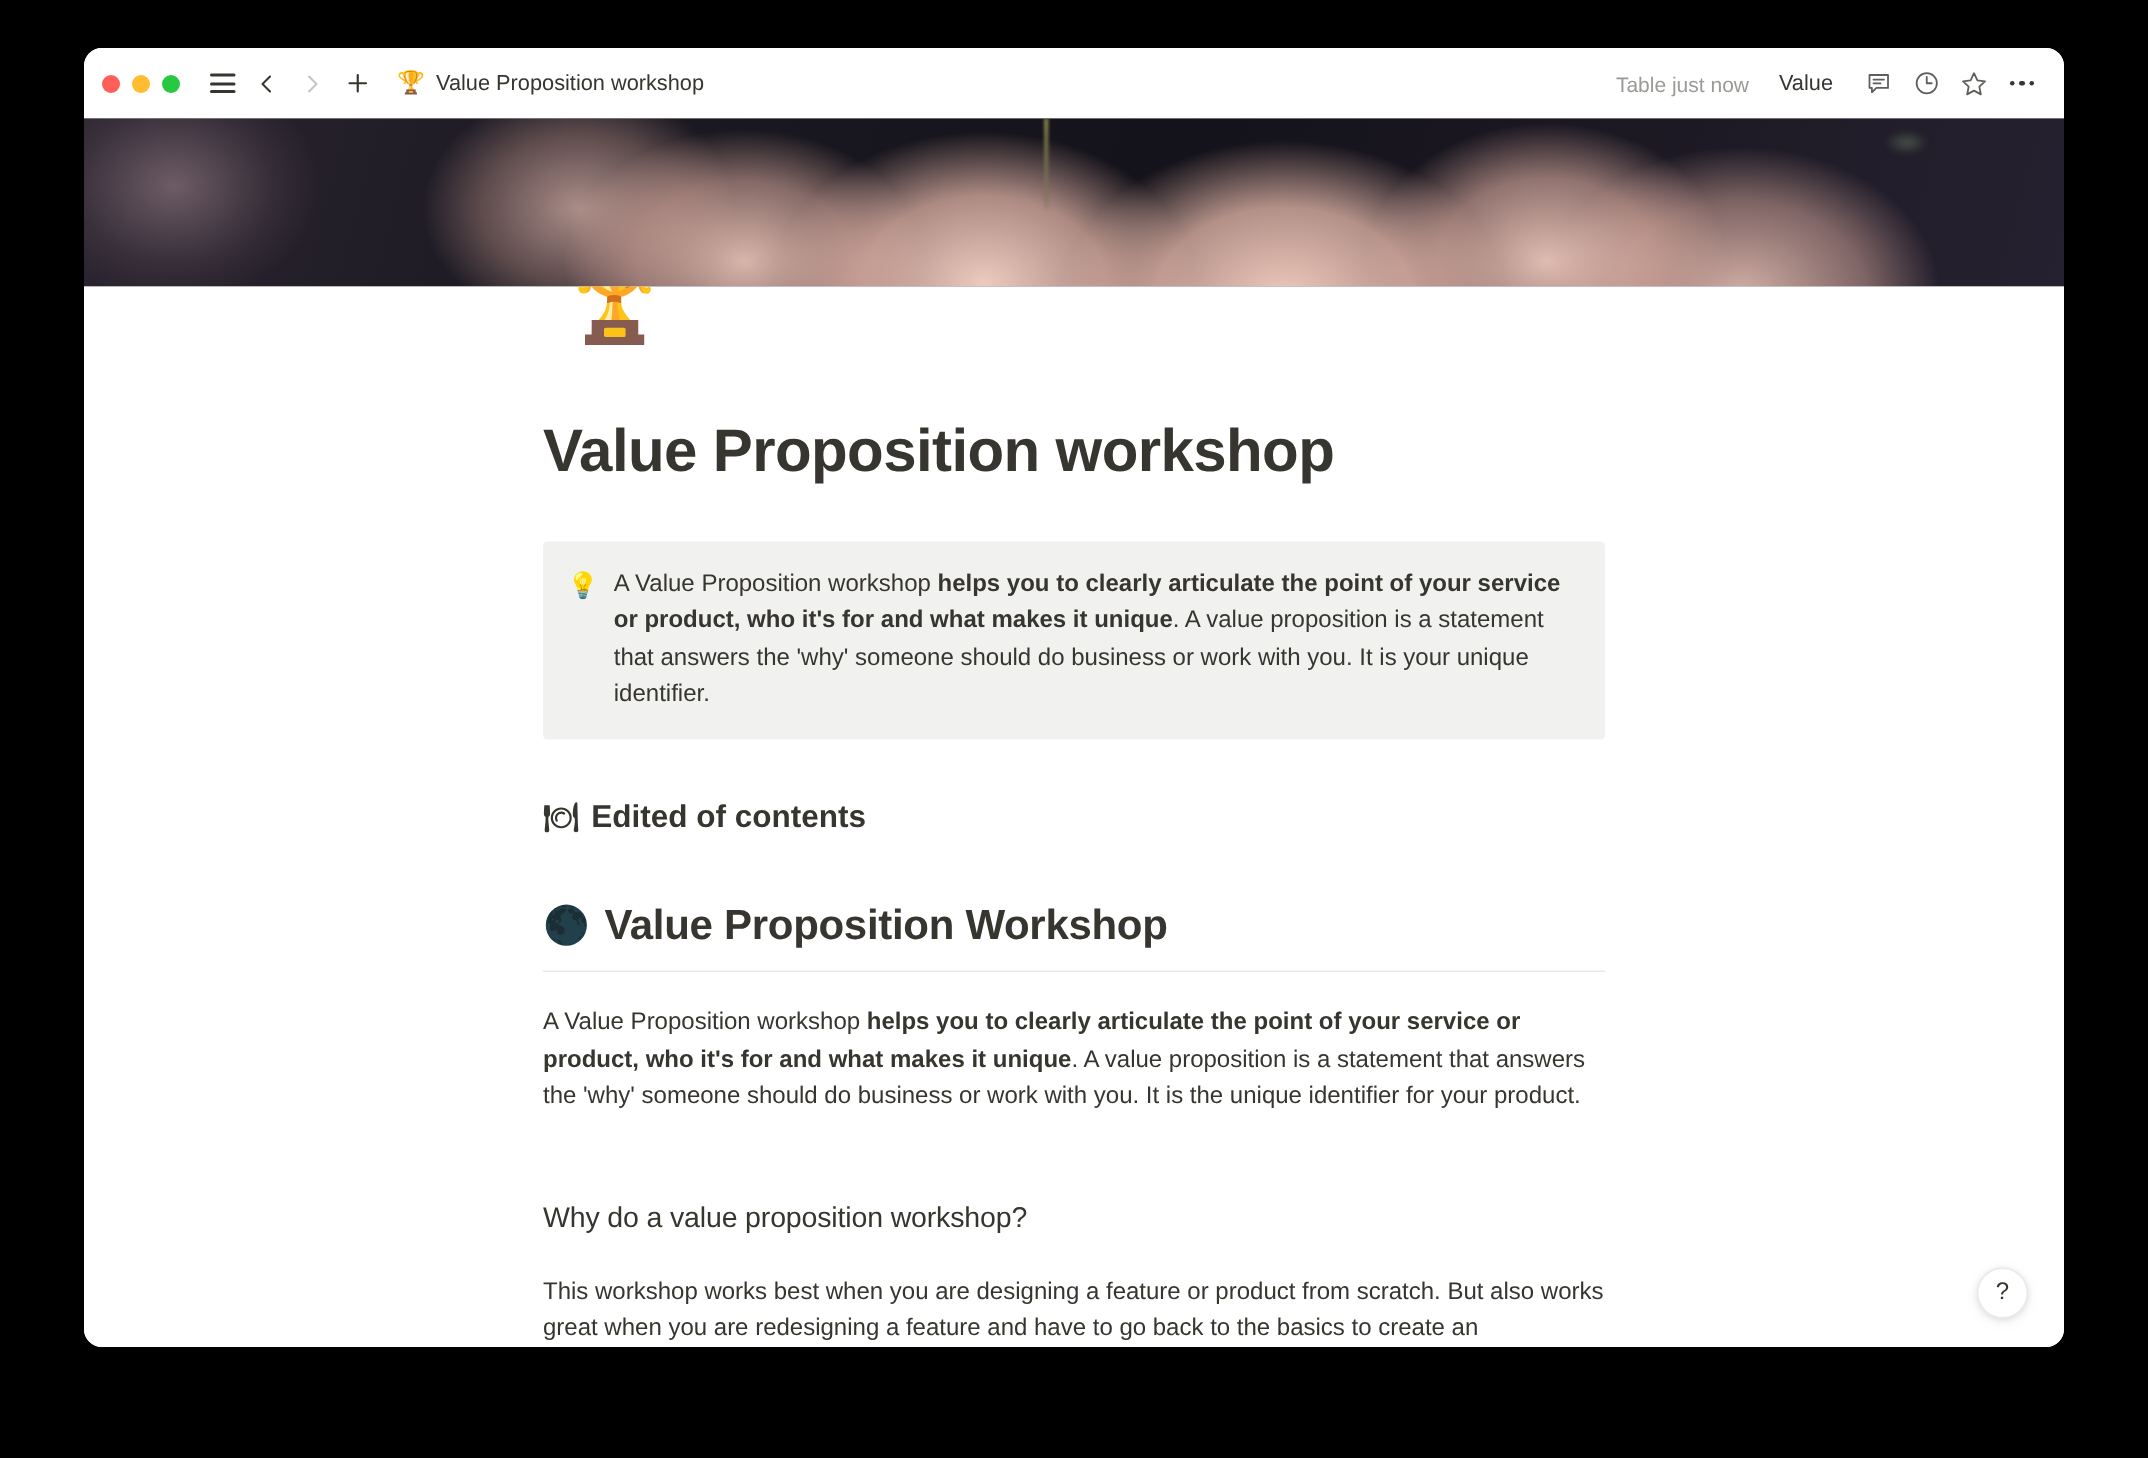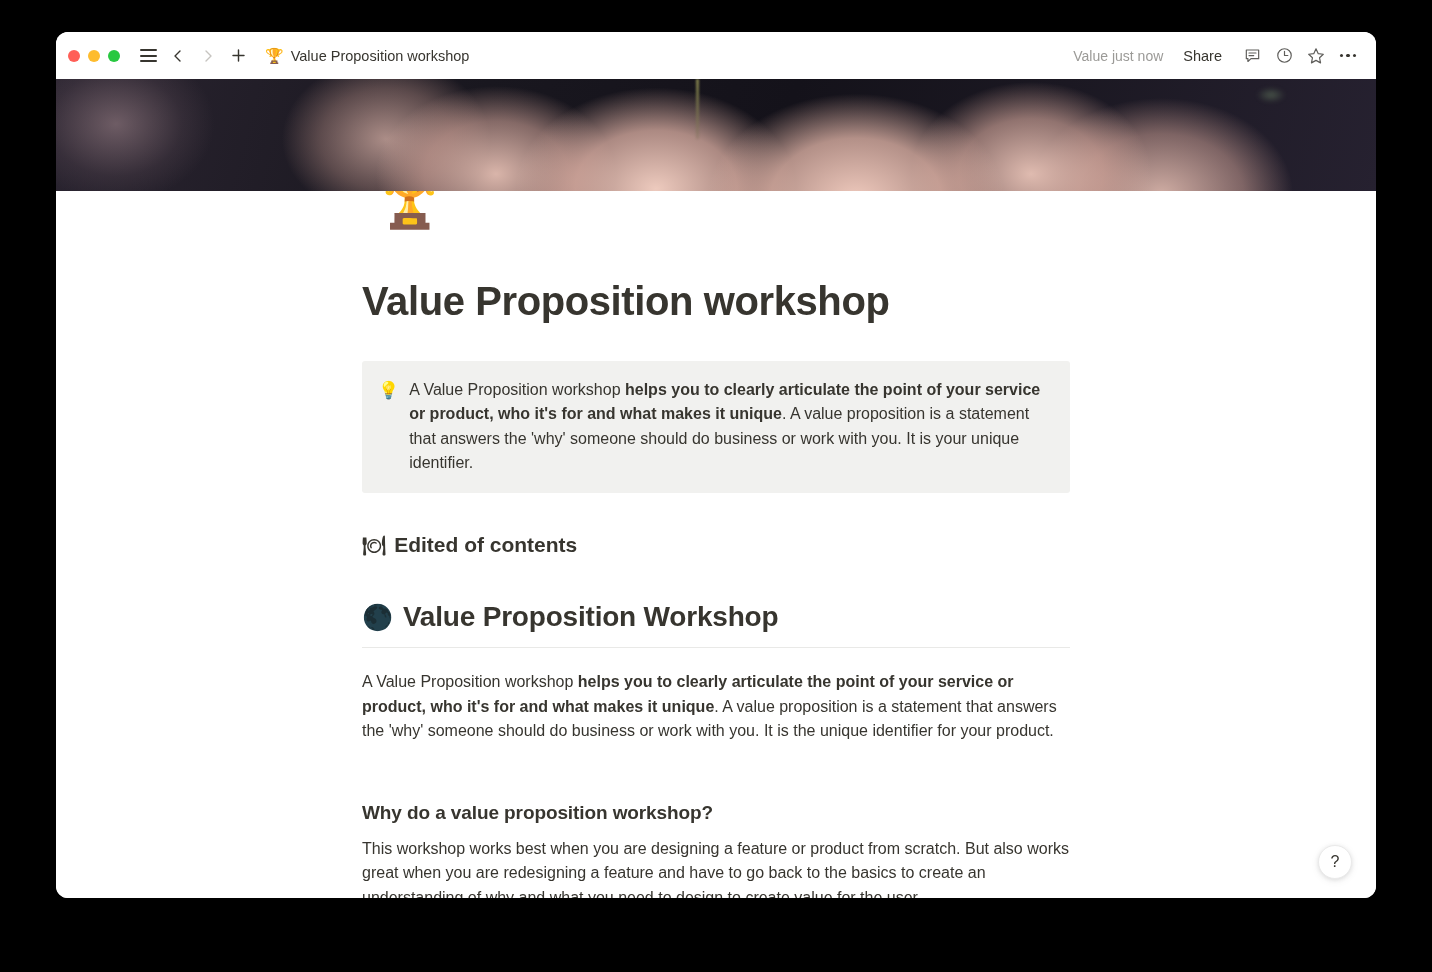--- a/index.html
+++ b/index.html
@@ -261,24 +261,24 @@
 
   .body-text {
     font-size: 16px;
     line-height: 1.53;
     color: #37352f;
     margin-bottom: 18px;
   }
 
   .section-h3 {
     font-size: 19px;
-    font-weight: 700;
+    font-weight: 400;
     color: #37352f;
     margin-top: 58px;
-    margin-bottom: 13px;
+    margin-bottom: 26px;
     letter-spacing: -0.1px;
   }
 
   
   .help-btn {
     position: absolute;
     right: 24px;
     bottom: 19px;
     width: 34px; height: 34px;
     border-radius: 50%;
@@ -331,22 +331,22 @@
         </svg>
       </button>
     </div>
 
     <div class="breadcrumb">
       <span class="breadcrumb-emoji">🏆</span>
       <span class="breadcrumb-text">Value Proposition workshop</span>
     </div>
 
     <div class="tb-right">
-      <span class="edited-label">Value just now</span>
-      <button class="share-btn">Share</button>
+      <span class="edited-label">Table just now</span>
+      <button class="share-btn">Value</button>
 
       <button class="icon-btn">
         <svg width="19" height="19" viewBox="0 0 20 20" fill="none">
           <path d="M3.5 4.2h13v9.1h-8.1L5.2 16.3v-3h-1.7z" stroke="#5f5e5b" stroke-width="1.25" stroke-linejoin="round"></path>
           <path d="M6.3 7.4h7.4M6.3 10.1h5" stroke="#5f5e5b" stroke-width="1.2" stroke-linecap="round"></path>
         </svg>
       </button>
 
       <button class="icon-btn">
         <svg width="19" height="19" viewBox="0 0 20 20" fill="none">

